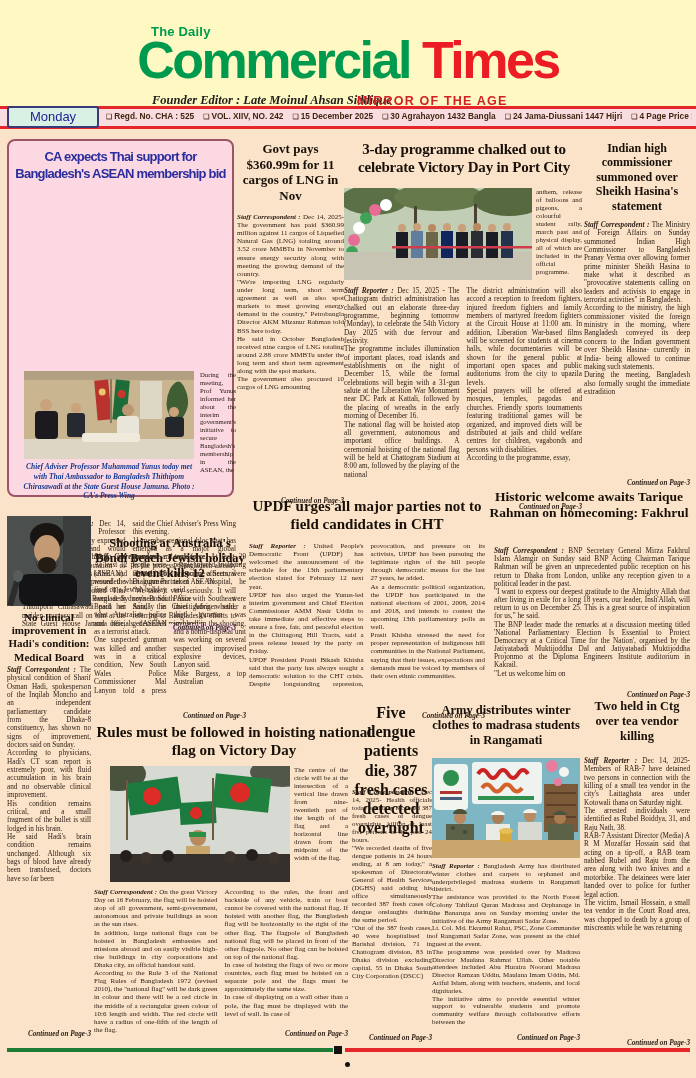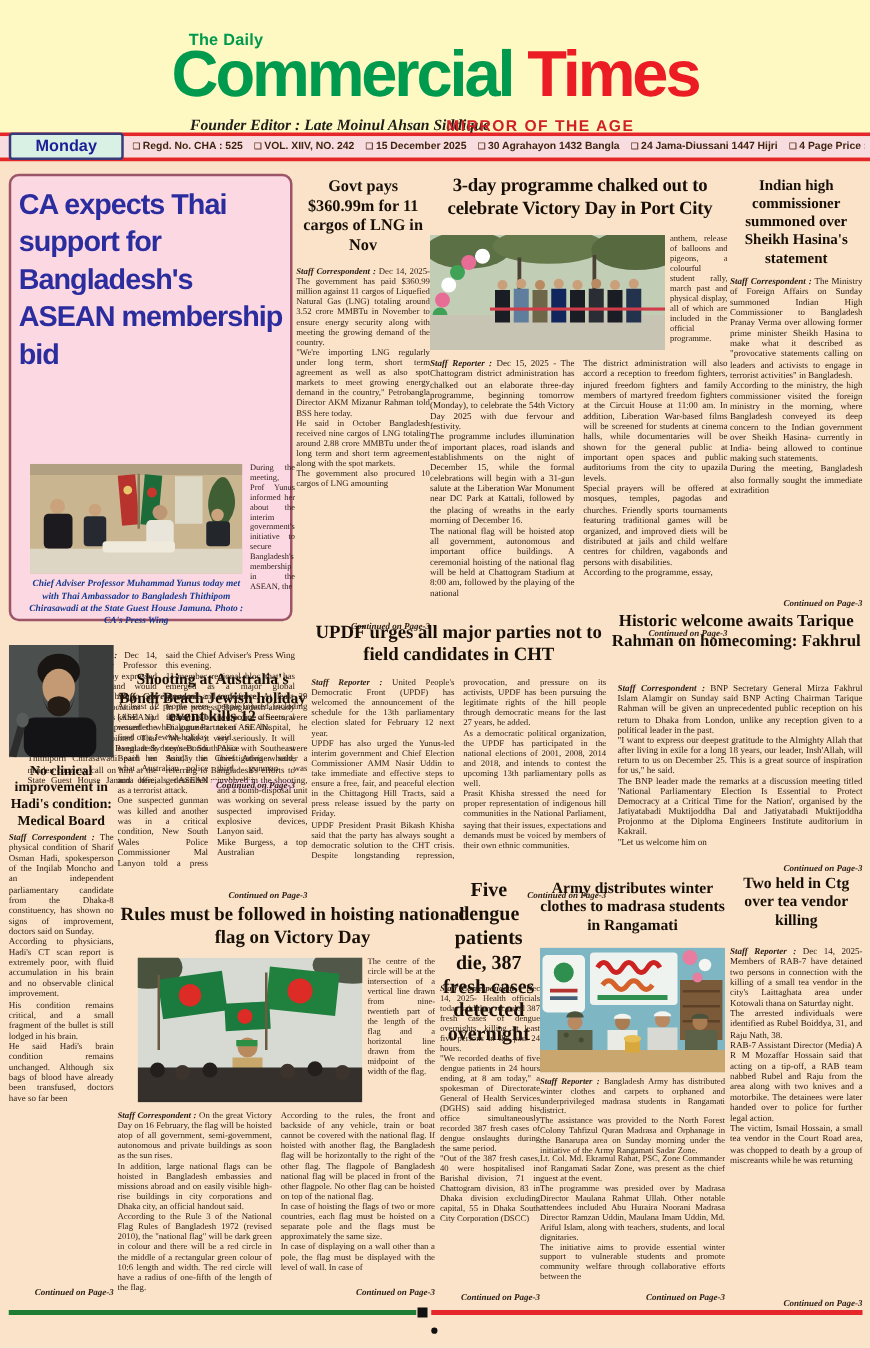--- a/index.html
+++ b/index.html
@@ -17,43 +17,43 @@
   .t-green{color:#009a4e;} .t-red{color:#ec1c24;}
   .founder{position:absolute;left:152px;top:93px;font-size:12.5px;font-weight:bold;font-style:italic;color:#23201c;}
   .motto{position:absolute;left:357px;top:94px;width:160px;font-family:"Liberation Sans",sans-serif;
          font-weight:bold;font-size:12.5px;letter-spacing:1.2px;color:#cf2127;}
 
   
   .rule-red{position:absolute;left:0;width:696px;height:3px;background:#e5262b;}
   .datebar{position:absolute;left:0;top:109px;width:696px;height:17px;background:#f8dde0;}
   .monday{position:absolute;left:7px;top:106px;width:92px;height:22px;background:#d9f0e4;
           border:2px solid #3a3a78;border-radius:3px;text-align:center;line-height:18px;
-          font-family:"Liberation Sans",sans-serif;font-weight:bold;font-size:13px;color:#1d1d96;}
+          font-family:"Liberation Sans",sans-serif;font-weight:normal;font-size:13px;color:#1d1d96;}
   .dl-items{position:absolute;left:106px;top:111px;width:586px;height:14px;white-space:nowrap;overflow:hidden;
           font-family:"Liberation Sans",sans-serif;font-weight:bold;font-size:8.3px;color:#402511;}
   .dl-items span{margin-right:9px;}
   .dl-items span::before{content:"❑ ";font-size:7px;color:#6b4030;}
 
   
   .hl{font-weight:bold;color:#181008;text-align:center;line-height:1.2;position:absolute;}
   .sbody{position:absolute;font-size:7.2px;line-height:1.16;text-align:justify;color:#2e2017;overflow:hidden;}
   .sbody p{margin:0;overflow-wrap:break-word;}
   .byline{font-weight:bold;font-style:italic;}
   .cont{position:absolute;right:0;bottom:0;font-size:7.2px;font-weight:bold;font-style:italic;
         background:#fae3c9;padding-left:4px;color:#2e2017;}
   .cols2{column-count:2;column-gap:7px;}
   .photo{position:absolute;overflow:hidden;}
   .photo svg{display:block;}
   .sidecol{position:absolute;font-size:6.8px;line-height:1.18;text-align:justify;color:#2e2017;overflow:hidden;}
 
   
   .leadbox{position:absolute;left:7px;top:139px;width:227px;height:358px;background:#fcd9e2;
            border:2px solid #9c5468;border-radius:8px;}
-  .lead-hl{position:absolute;left:6px;top:8px;width:211px;text-align:left;
-           font-family:"Liberation Sans",sans-serif;font-weight:bold;font-size:23px;
+  .lead-hl{position:absolute;left:6px;top:8px;width:211px;text-align:center;
+           font-family:"Liberation Sans",sans-serif;font-weight:bold;font-size:13px;
            letter-spacing:-0.8px;line-height:1.3;color:#2b2c9e;}
   .lead-caption{position:absolute;left:12px;top:321px;width:176px;font-size:7.5px;font-weight:bold;
            font-style:italic;color:#16398f;text-align:center;line-height:1.3;}
   .leadbox .cont{background:#fcd9e2;}
   .leadbox .sidecol{font-size:6.7px;}
 
   .divider-green{position:absolute;left:7px;top:1048px;width:326px;height:4px;background:#1e7d35;}
   .divider-red{position:absolute;left:345px;top:1048px;width:345px;height:4px;background:#e5262b;}
   .divider-sq{position:absolute;left:334px;top:1046px;width:8px;height:8px;background:#111;}
   .page-dot{position:absolute;left:345px;top:1062px;width:5px;height:5px;border-radius:50%;background:#111;}

